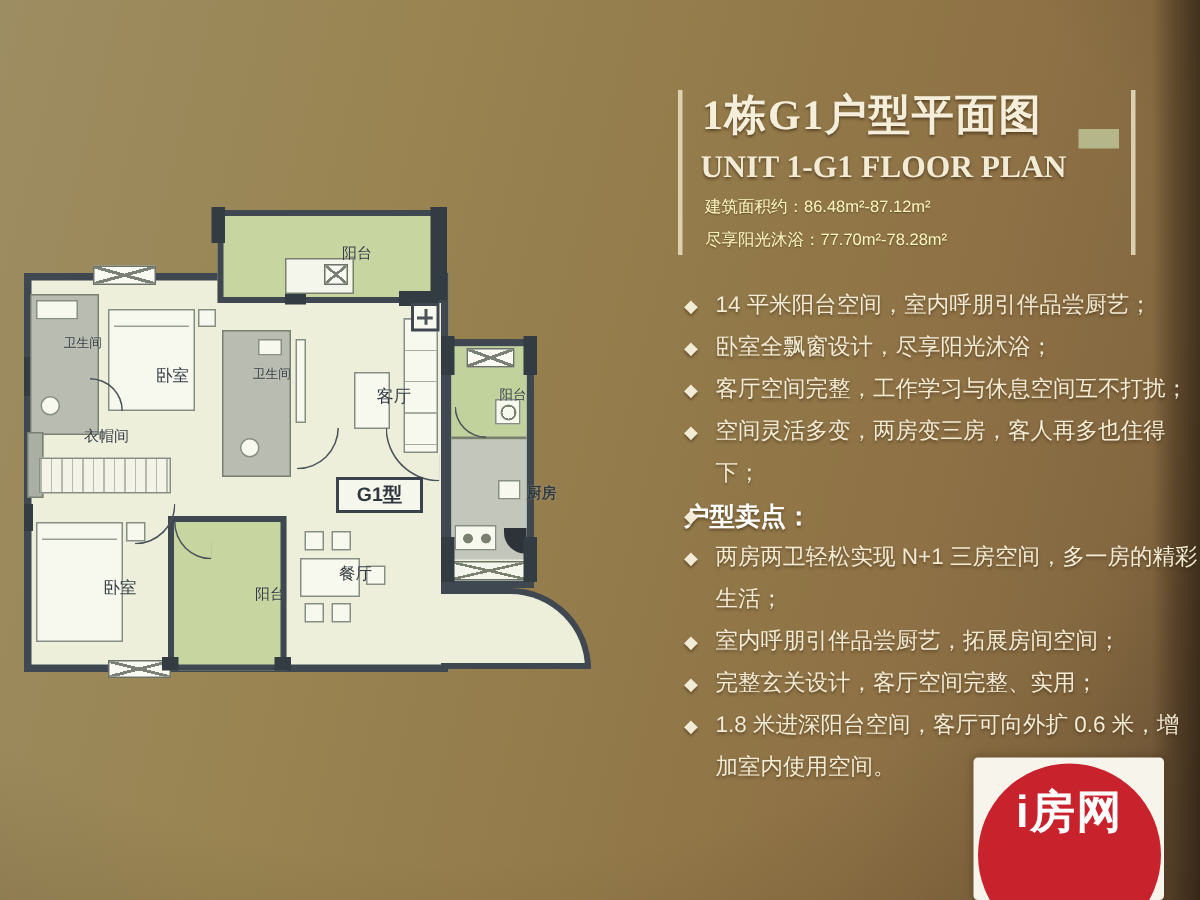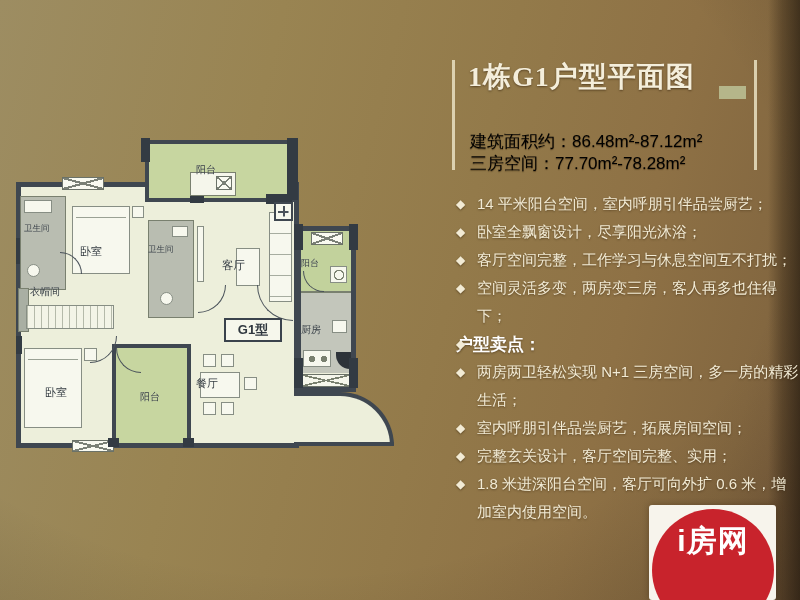--- a/index.html
+++ b/index.html
@@ -9,21 +9,21 @@
       background:linear-gradient(104deg,#9d8d62 0%,#998452 30%,#937a4a 55%,#8e7145 74%,#836740 89%,#73573a 100%);}
   .bg::after{content:"";position:absolute;inset:0;
       background:radial-gradient(115% 115% at 38% 36%, rgba(0,0,0,0) 52%, rgba(25,16,6,.20) 80%, rgba(18,11,4,.45) 100%);}
   .right-band{position:absolute;left:768px;top:0;width:32px;height:600px;
       background:linear-gradient(90deg, rgba(40,28,14,0) 0%, rgba(40,28,14,.38) 45%, rgba(26,18,9,.62) 100%);}
 
   
   .fp,.fp div{position:absolute;box-sizing:border-box;}
   .fp{inset:0;z-index:2;}
   .wallfill{background:#333b43;}
-  .room-label{color:#333b40;text-align:left;line-height:1.1;text-shadow:0 0 1px rgba(255,255,255,.4);z-index:6;}
+  .room-label{color:#333b40;text-align:right;line-height:1.1;text-shadow:0 0 1px rgba(255,255,255,.4);z-index:6;}
   .body-main{left:16px;top:182px;width:283px;height:266px;background:#edefdb;border:5px solid #3f4750;}
   .balc{background:#c7d6a0;border:4px solid #3f4750;}
   .top-balc{left:145px;top:140px;width:153px;height:62px;}
   .bot-balc{left:112px;top:344px;width:79px;height:103px;z-index:4;}
   .rcol{left:296px;top:226px;width:60px;height:166px;background:#edefdb;border:5px solid #3f4750;z-index:3;}
   .rbalc{left:301px;top:231px;width:50px;height:62px;background:#c2d29c;border-bottom:2px solid #79806f;z-index:4;}
   .kitchen{left:301px;top:293px;width:50px;height:80px;background:#c3c6bb;z-index:4;}
   .hatch{left:301px;top:374px;width:50px;height:13px;background:#f5f6eb;border:1px solid #6b7268;z-index:4;
       background-image:linear-gradient(to top right,transparent 46%,#79806f 46%,#79806f 54%,transparent 54%),
                        linear-gradient(to bottom right,transparent 46%,#79806f 46%,#79806f 54%,transparent 54%);}
@@ -64,21 +64,21 @@
       display:flex;align-items:center;justify-content:center;font-weight:bold;font-size:13px;color:#2f373f;}
 
   
   .txt{position:absolute;z-index:3;color:#f2ebd5;}
   .rule{position:absolute;width:3px;height:110px;top:60px;background:#e9e0c2;opacity:.85;z-index:3;}
   .title-cn{left:468px;top:58px;font-family:"Liberation Serif","DejaVu Serif",serif;font-weight:bold;
       font-size:28px;letter-spacing:1px;color:#f4eedb;text-shadow:0 1px 2px rgba(50,32,10,.6);}
   .chip{position:absolute;left:719px;top:86px;width:27px;height:13px;background:#b5b68a;z-index:3;}
   .title-en{left:467px;top:99px;font-family:"Liberation Serif","DejaVu Serif",serif;font-weight:bold;
       font-size:21px;color:#f2ecd7;text-shadow:0 1px 2px rgba(50,32,10,.6);}
-  .area-line{font-size:17px;color:#000000;text-shadow:0 1px 1px rgba(50,32,10,.5);}
+  .area-line{font-size:11px;color:#fef9c3;text-shadow:0 1px 1px rgba(50,32,10,.5);}
   .features{left:456px;top:190px;width:345px;font-size:15px;line-height:28px;text-shadow:0 1px 2px rgba(55,36,12,.55);}
   .features ul{margin:0;padding:0;list-style:none;}
   .features li{position:relative;padding-left:21px;}
   .diamond{position:absolute;left:0;top:0;font-size:12px;}
   .sp-head{margin:4px 0 2px;font-size:17px;font-weight:bold;line-height:22px;color:#ffffff;}
 
   
   .logo-box{position:absolute;left:649px;top:505px;width:127px;height:95px;background:#f7f4ec;border-radius:3px;z-index:8;
       box-shadow:0 0 6px rgba(40,25,10,.35);}
   .logo-circle{position:absolute;left:652px;top:509px;width:122px;height:122px;border-radius:50%;background:#c8232c;z-index:9;}
@@ -171,33 +171,34 @@
     <div class="wallfill" style="left:294px;top:358px;width:9px;height:30px;z-index:5;"></div>
     <div class="wallfill" style="left:349px;top:358px;width:9px;height:30px;z-index:5;"></div>
 
     <div class="room-label" style="left:196px;top:164px;width:52px;font-size:10px;">阳台</div>
     <div class="room-label" style="left:24px;top:224px;width:44px;font-size:8.5px;">卫生间</div>
     <div class="room-label" style="left:80px;top:245px;width:46px;font-size:11px;">卧室</div>
     <div class="room-label" style="left:148px;top:245px;width:46px;font-size:8.5px;">卫生间</div>
     <div class="room-label" style="left:30px;top:286px;width:56px;font-size:10px;">衣帽间</div>
     <div class="room-label" style="left:222px;top:259px;width:52px;font-size:11.5px;">客厅</div>
     <div class="room-label" style="left:301px;top:259px;width:50px;font-size:9px;">阳台</div>
-    <div class="room-label" style="left:301px;top:324px;width:70px;font-size:10px;">厨房</div>
+    <div class="room-label" style="left:301px;top:324px;width:70px;font-size:10px;font-weight:bold;">厨房</div>
     <div class="room-label" style="left:45px;top:386px;width:46px;font-size:11px;">卧室</div>
     <div class="room-label" style="left:140px;top:391px;width:50px;font-size:10px;">阳台</div>
     <div class="room-label" style="left:196px;top:377px;width:52px;font-size:11px;">餐厅</div>
     <div class="g1badge">G1型</div>
   </div>
 
   <div class="rule" style="left:452px;"></div>
   <div class="rule" style="left:754px;"></div>
   <div class="txt title-cn">1栋G1户型平面图</div>
   <div class="chip"></div>
+  <div class="txt title-en">UNIT 1-G1 FLOOR PLAN</div>
   <div class="txt area-line" style="left:470px;top:130px;">建筑面积约：86.48m²-87.12m²</div>
-  <div class="txt area-line" style="left:470px;top:152px;">三房空间：77.70m²-78.28m²</div>
+  <div class="txt area-line" style="left:470px;top:152px;">尽享阳光沐浴：77.70m²-78.28m²</div>
 
   <div class="txt features">
     <ul>
       <li><span class="diamond">◆</span><span>14 平米阳台空间，室内呼朋引伴品尝厨艺；</span></li>
       <li><span class="diamond">◆</span><span>卧室全飘窗设计，尽享阳光沐浴；</span></li>
       <li><span class="diamond">◆</span><span>客厅空间完整，工作学习与休息空间互不打扰；</span></li>
       <li><span class="diamond">◆</span><span>空间灵活多变，两房变三房，客人再多也住得下；</span></li>
       <li><span class="diamond">◆</span></li>
     </ul>
     <div class="sp-head">户型卖点：</div>

